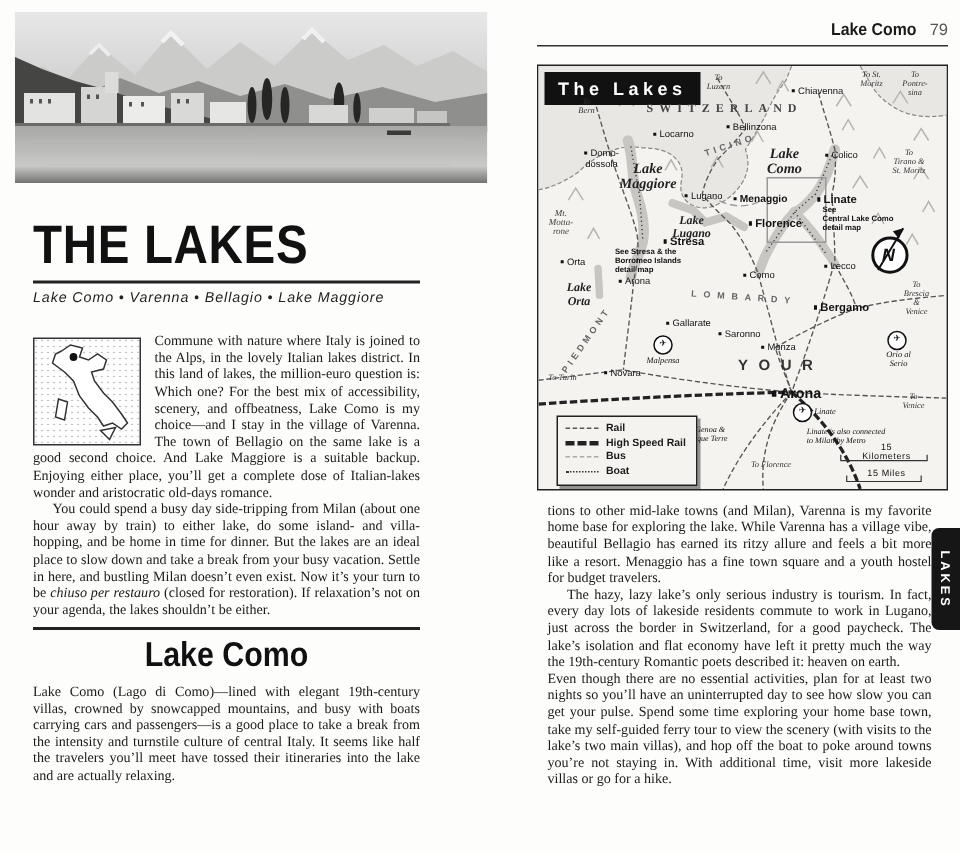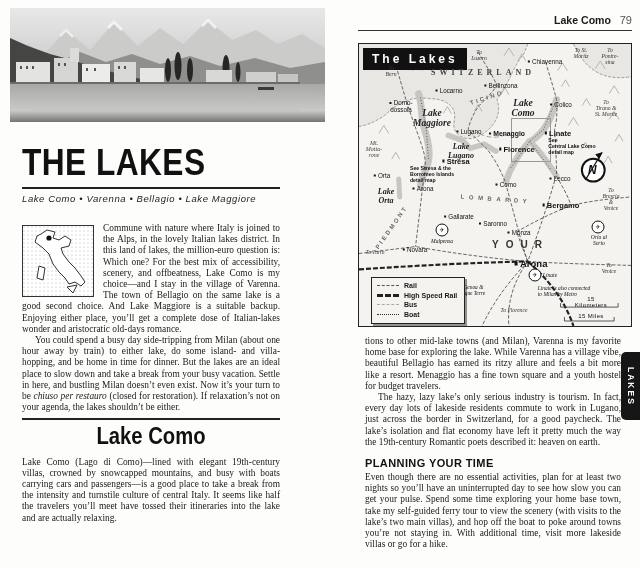--- a/index.html
+++ b/index.html
@@ -314,18 +314,17 @@
         <div class="lg-row">
           <span class="lg-line boat"></span>
           <span class="lg-label">Boat</span>
         </div>
       </div>
   </div>
 
   <div class="right-col">
     <p class="body noind">tions to other mid-lake towns (and Milan), Varenna is my favorite home base for exploring the lake. While Varenna has a village vibe, beautiful Bellagio has earned its ritzy allure and feels a bit more like a resort. Menaggio has a fine town square and a youth hostel for budget travelers.</p>
     <p class="body ind">The hazy, lazy lake’s only serious industry is tourism. In fact, every day lots of lakeside residents commute to work in Lugano, just across the border in Switzerland, for a good paycheck. The lake’s isolation and flat economy have left it pretty much the way the 19th-century Romantic poets described it: heaven on earth.</p>
-    <h3 class="planning">PLANNING YOUR TIME</h3>
     <p class="body noind">Even though there are no essential activities, plan for at least two nights so you’ll have an uninterrupted day to see how slow you can get your pulse. Spend some time exploring your home base town, take my self-guided ferry tour to view the scenery (with visits to the lake’s two main villas), and hop off the boat to poke around towns you’re not staying in. With additional time, visit more lakeside villas or go for a hike.</p>
   </div>
 
   <div class="side-tab">LAKES</div>
 </div>
 
 </body></html>

